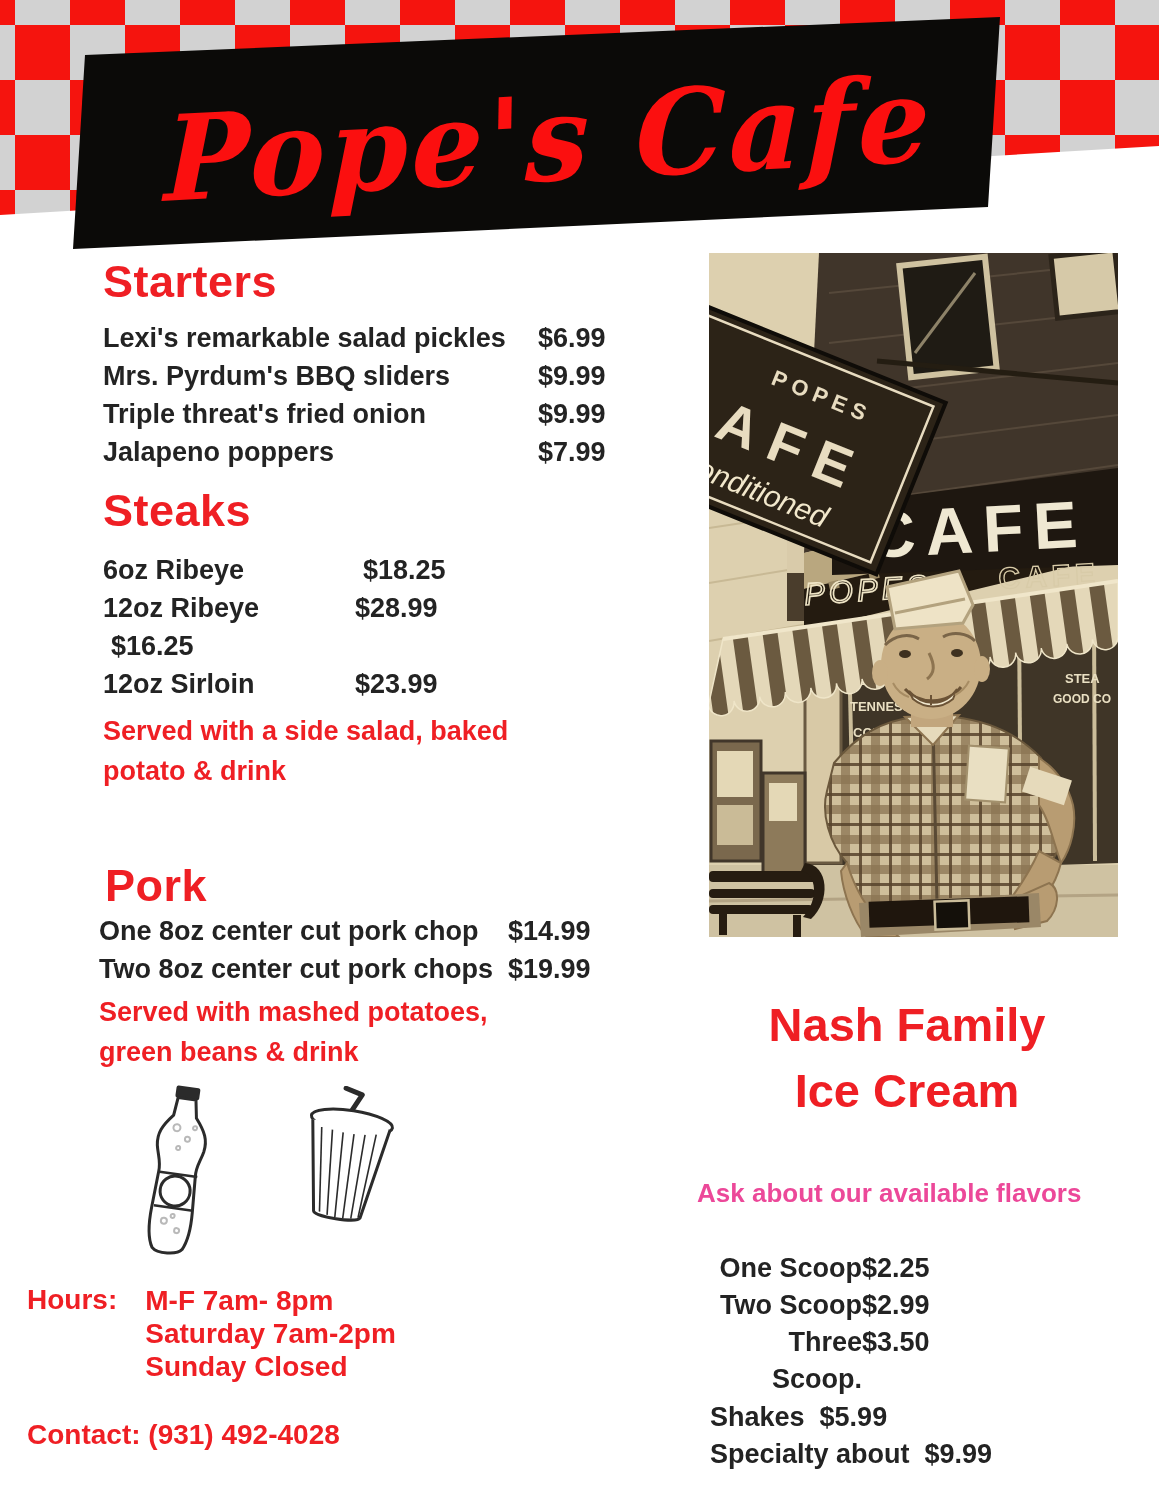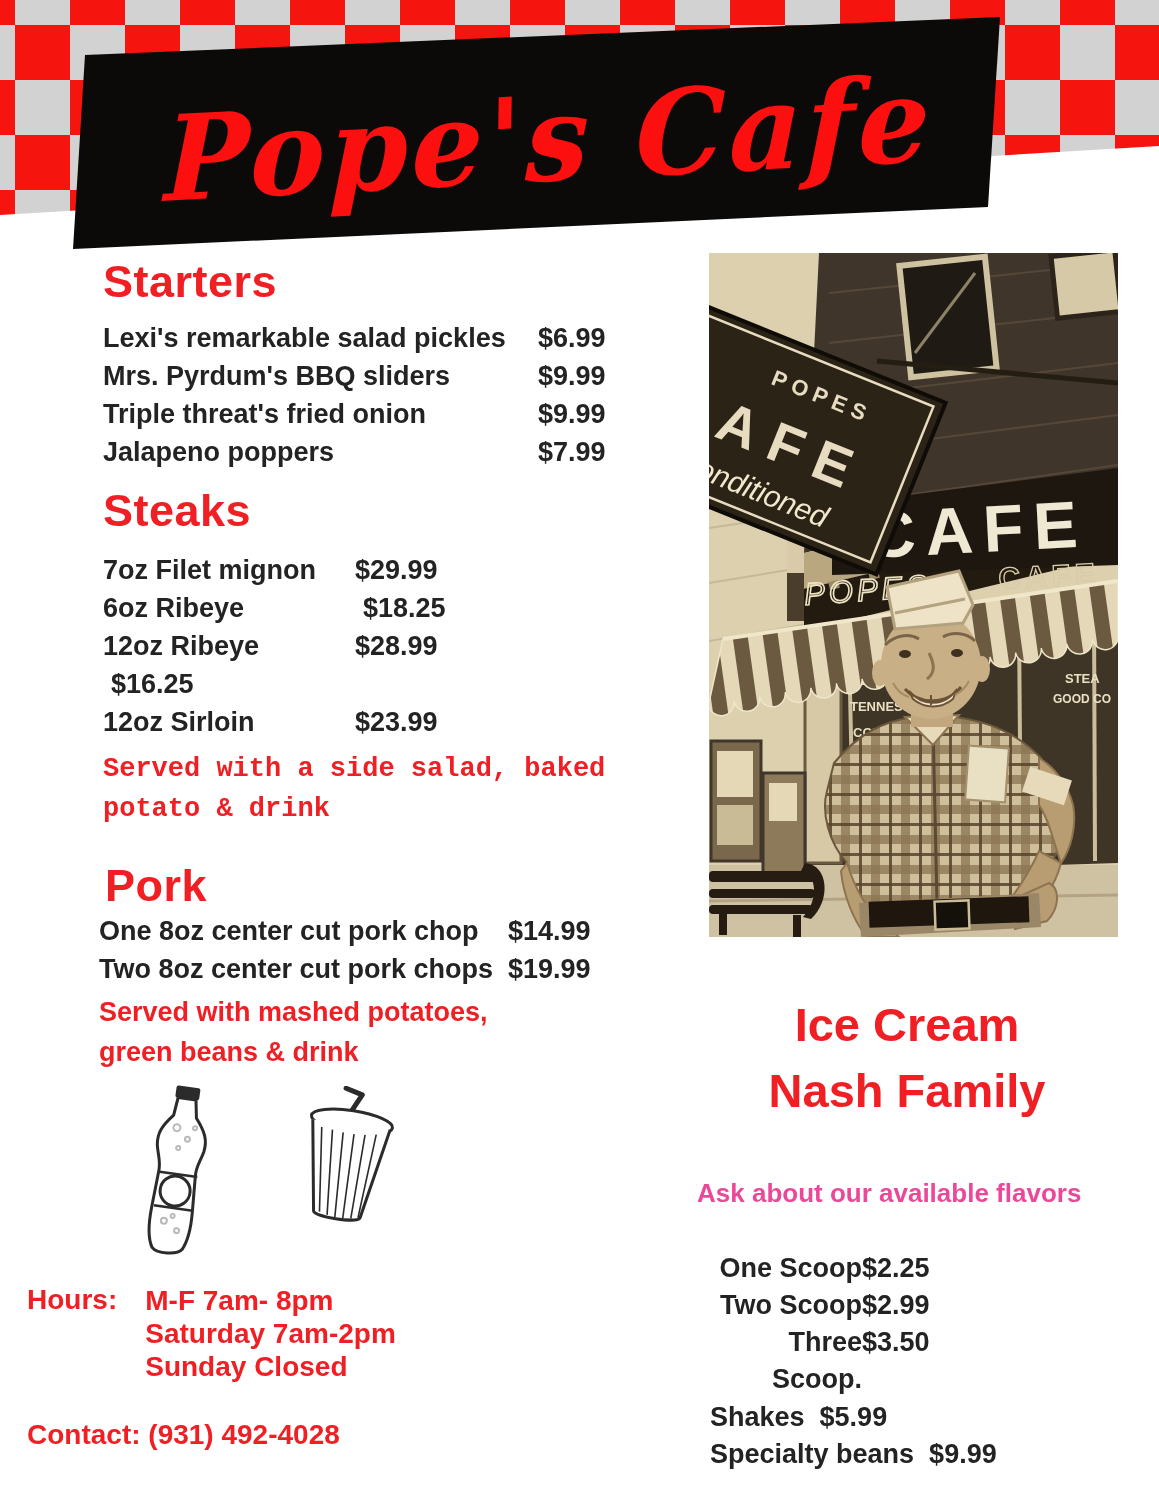--- a/index.html
+++ b/index.html
@@ -76,40 +76,36 @@
         <span class="lbl">Jalapeno  poppers</span>
         <span class="prc">$7.99</span>
       </div>
     </div>
   </div>
 
   <div class="sec sec-steaks" style="left:103px;top:485px;">
     <h2>Steaks</h2>
     <div style="margin-top:14px;">
       <div class="row">
-        <span class="lbl">7oz Filet mignon</span>
-        <span class="prc">$29.99</span>
-      </div>
-      <div class="row">
         <span class="lbl">6oz Ribeye</span>
         <span class="prc" style="padding-left:8px;">$18.25</span>
       </div>
       <div class="row">
         <span class="lbl">12oz Ribeye</span>
         <span class="prc">$28.99</span>
       </div>
       <div class="row">
         <span class="prc" style="padding-left:8px;">$16.25</span>
       </div>
       <div class="row">
         <span class="lbl">12oz Sirloin</span>
         <span class="prc">$23.99</span>
       </div>
     </div>
-    <div class="note" style="margin-top:8px;font-family:Liberation Mono, monospace;">
+    <div class="note" style="margin-top:8px;">
       <div>Served with a side salad, baked</div>
       <div>potato &amp; drink</div>
     </div>
   </div>
 
   <div class="sec sec-pork" style="left:99px;top:860px;">
     <h2 style="margin-left:6px;">Pork</h2>
     <div style="">
       <div class="row">
         <span class="lbl">One 8oz center cut pork chop</span>
@@ -323,22 +319,22 @@
         <rect x="0" y="0" width="320" height="185" fill="#2c2317" stroke="#0f0c08" stroke-width="4"></rect>
         <rect x="10" y="8" width="300" height="168" fill="none" stroke="#e8dcc0" stroke-width="2.5"></rect>
         <text x="150" y="48" font-size="22" font-weight="bold" fill="#e8dcc0" letter-spacing="6">POPES</text>
         <text x="62" y="118" font-size="56" font-weight="bold" fill="#e8dcc0" letter-spacing="14">CAFE</text>
         <text x="48" y="162" font-size="30" font-style="italic" fill="#f2e8cc">Air Conditioned</text>
       </g>
     </svg>
   </div>
 
   <div class="ic-title">
+    <div>Nash Family</div>
     <div>Ice Cream</div>
-    <div>Nash Family</div>
   </div>
   <div class="ic-ask">Ask about our available flavors</div>
   <div class="ic-rows">
     <div class="row ic-row">
       <span class="lbl">One Scoop</span>
       <span class="prc">$2.25</span>
     </div>
     <div class="row ic-row">
       <span class="lbl">Two Scoop</span>
       <span class="prc">$2.99</span>
@@ -347,18 +343,18 @@
       <span class="lbl">Three Scoop.</span>
       <span class="prc">$3.50</span>
     </div>
   </div>
   <div class="shakes">
     <div class="row">
       <span class="lbl">Shakes</span>
       <span class="prc">$5.99</span>
     </div>
     <div class="row">
-      <span class="lbl">Specialty beans</span>
+      <span class="lbl">Specialty about</span>
       <span class="prc">$9.99</span>
     </div>
   </div>
 
 </div>
 
 </body></html>

